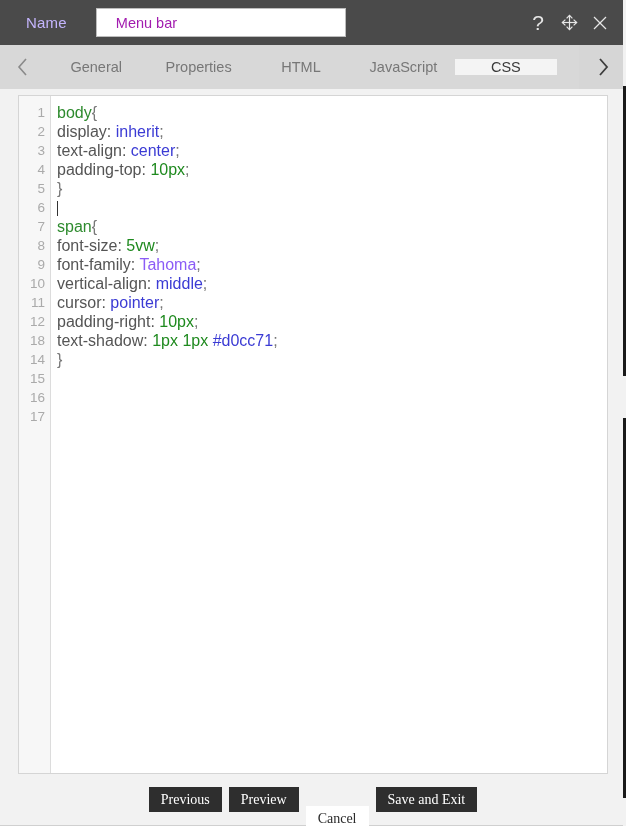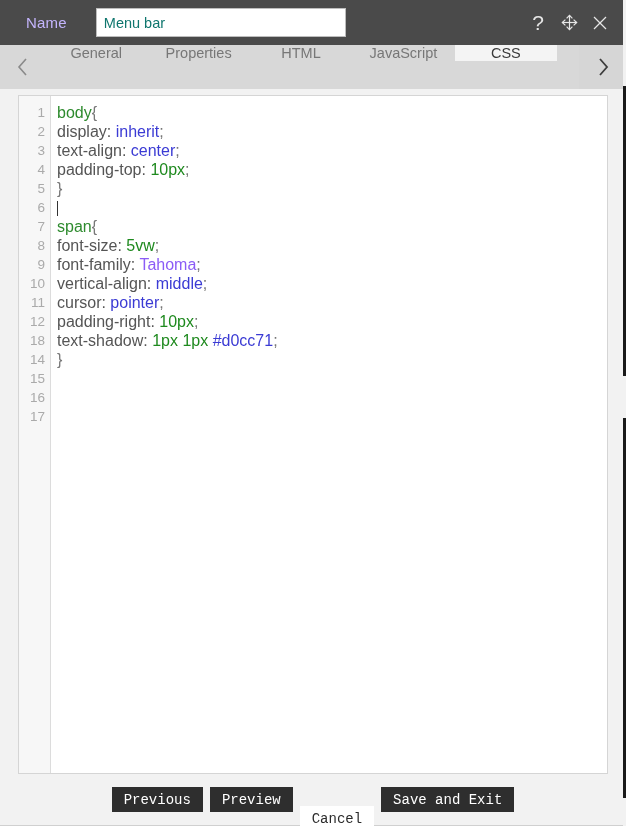--- a/index.html
+++ b/index.html
@@ -43,24 +43,24 @@
     letter-spacing: .2px;
     white-space: nowrap;
   }
   #name-input {
     margin-left: 29px;
     width: 250px;
     height: 29px;
     box-sizing: border-box;
     background: #ffffff;
     border: 1px solid #bdbdbd;
-    color: #0f766e;
+    color: #a21caf;
     font-family: "Liberation Sans", sans-serif;
     font-size: 14.5px;
-    padding: 0 7px;
+    padding: 0 19px;
     outline: none;
   }
   #titlebar-icons {
     margin-left: auto;
     display: flex;
     align-items: center;
     gap: 11px;
     padding-right: 4px;
   }
   .tb-icon {
@@ -90,21 +90,21 @@
     align-items: center;
     justify-content: center;
     cursor: pointer;
     flex: 0 0 auto;
   }
   #nav-prev { background: #d8d8d8; }
   #nav-next { background: #d6d6d6; width: 47px; }
   .nav-arrow svg { display: block; }
   #tabs {
     display: flex;
-    align-items: flex-start;
+    align-items: center;
     flex: 1 1 auto;
     min-width: 0;
   }
   .tab {
     flex: 1 1 0;
     display: flex;
     align-items: center;
     justify-content: center;
     font-size: 14.5px;
     color: #777777;
@@ -193,21 +193,21 @@
     justify-content: center;
     gap: 7px;
     border-bottom: 1px solid #d0d0d0;
     box-sizing: border-box;
   }
   .btn {
     height: 25px;
     min-width: 62px;
     padding: 0 12px;
     box-sizing: border-box;
-    font-family: Liberation Mono, monospace;
+    font-family: Liberation Serif, serif;
     font-size: 14px;
     border: none;
     cursor: pointer;
     display: inline-flex;
     align-items: center;
     justify-content: center;
     line-height: 1;
   }
   .btn-dark {
     background: #2e2e2e;

